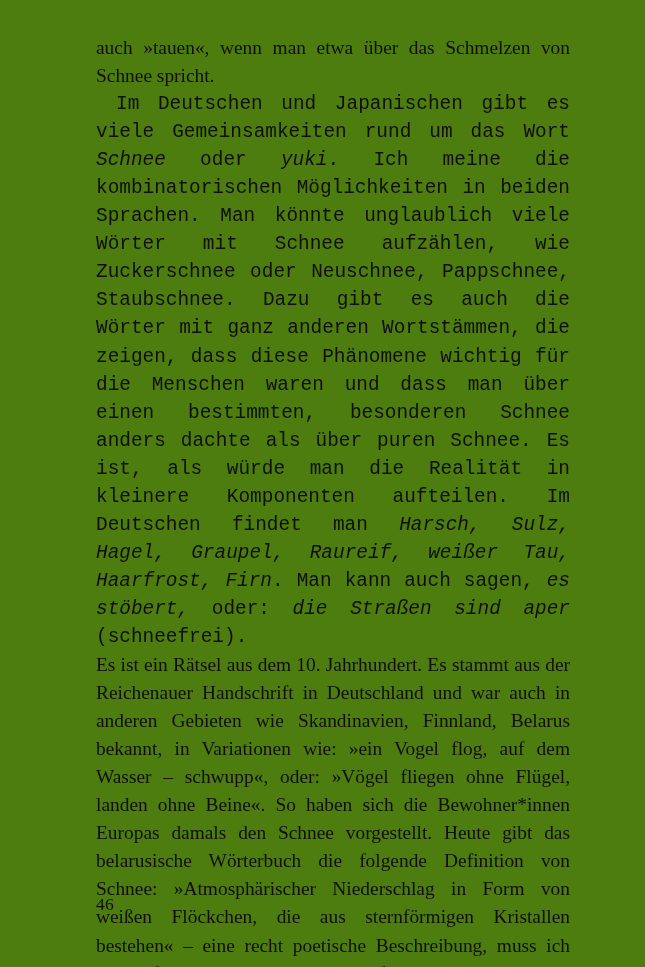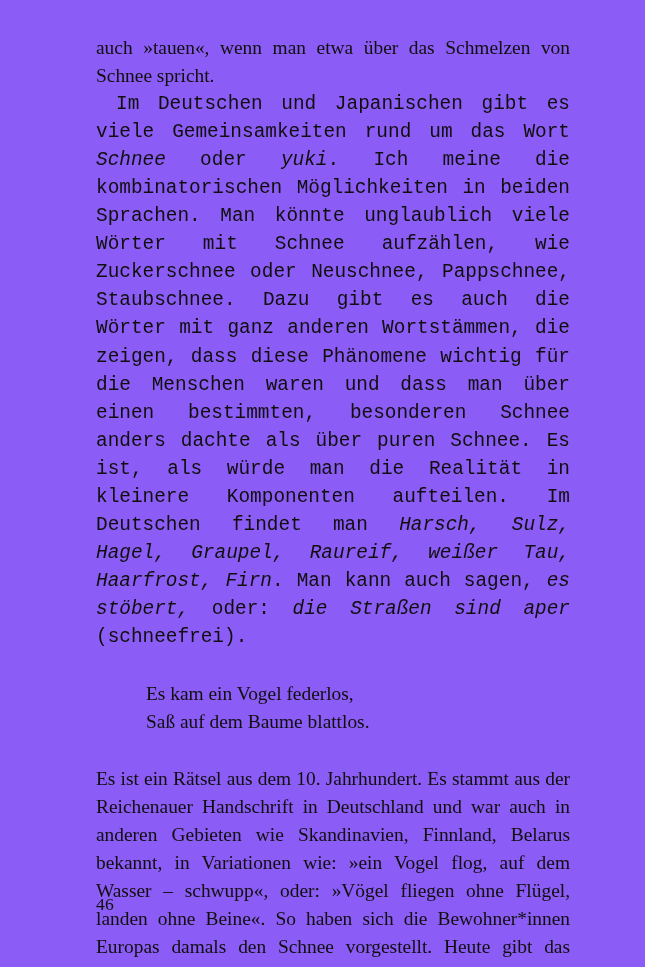--- a/index.html
+++ b/index.html
@@ -13,21 +13,21 @@
     height: 967px;
     overflow: hidden;
     font-family: "Liberation Serif", "DejaVu Serif", serif;
     color: #100f0d;
     -webkit-font-smoothing: antialiased;
   }
   .page {
     position: relative;
     width: 645px;
     height: 967px;
-    background: #8b5cf6;
+    background: #4d7c0f;
     box-sizing: border-box;
   }
   .textblock {
     position: absolute;
     left: 96px;
     top: 34px;
     width: 474px;
   }
   p.body {
     margin: 0;
@@ -76,24 +76,20 @@
 <body>
 
 <div class="page">
 
   <div class="textblock">
 
     <p class="body">auch »tauen«, wenn man etwa über das Schmelzen von Schnee spricht.</p>
 
     <p class="body indent"><span>Im Deutschen und Japanischen gibt es viele Gemeinsamkeiten rund um das Wort </span><em>Schnee</em><span> oder </span><em>yuki</em><span>. Ich meine die kombinatorischen Möglichkeiten in beiden Sprachen. Man könnte unglaublich viele Wörter mit Schnee aufzählen, wie Zuckerschnee oder Neuschnee, Pappschnee, Staubschnee. Dazu gibt es auch die Wörter mit ganz anderen Wortstämmen, die zeigen, dass diese Phänomene wichtig für die Menschen waren und dass man über einen bestimmten, besonderen Schnee anders dachte als über puren Schnee. Es ist, als würde man die Realität in kleinere Komponenten aufteilen. Im Deutschen findet man </span><em>Harsch, Sulz, Hagel, Graupel, Raureif, weißer Tau, Haarfrost, Firn</em><span>. Man kann auch sagen, </span><em>es stöbert,</em><span> oder: </span><em>die Straßen sind aper</em><span> (schneefrei).</span></p>
 
-    <div class="verse">
-      <span class="vline">Es kam ein Vogel federlos,</span>
-      <span class="vline">Saß auf dem Baume blattlos.</span>
-    </div>
 
     <p class="body">Es ist ein Rätsel aus dem 10. Jahrhundert. Es stammt aus der Reichenauer Handschrift in Deutschland und war auch in anderen Gebieten wie Skandinavien, Finnland, Belarus bekannt, in Variationen wie: »ein Vogel flog, auf dem Wasser – schwupp«, oder: »Vögel fliegen ohne Flügel, landen ohne Beine«. So haben sich die Bewohner*innen Europas damals den Schnee vorgestellt. Heute gibt das belarusische Wörterbuch die folgende Definition von Schnee: »Atmosphärischer Niederschlag in Form von weißen Flöckchen, die aus sternförmigen Kristallen bestehen« – eine recht poetische Beschreibung, muss ich sagen, für eine objektive, lexikografische Quelle. Auch das deutsche DWDS-Wörterbuch formuliert ähnlich poetisch: »Flockiger oder körniger fester Niederschlag aus Eiskristallen, der als dichte weiße Decke den Erdboden und alles, was darauf ist, ver-</p>
 
   </div>
 
   <div class="folio">46</div>
 
 </div>
 
 </body></html>

